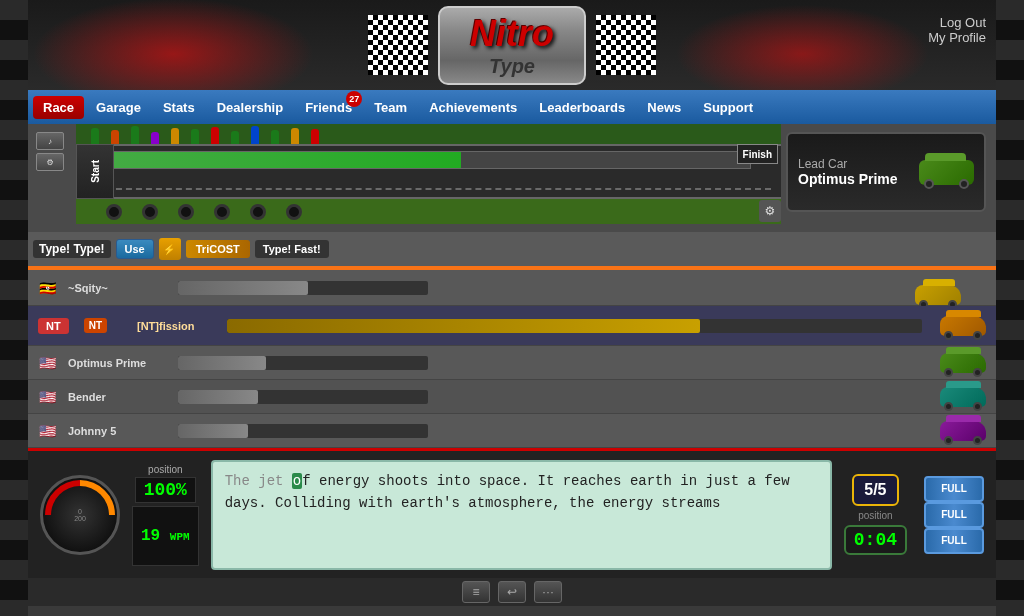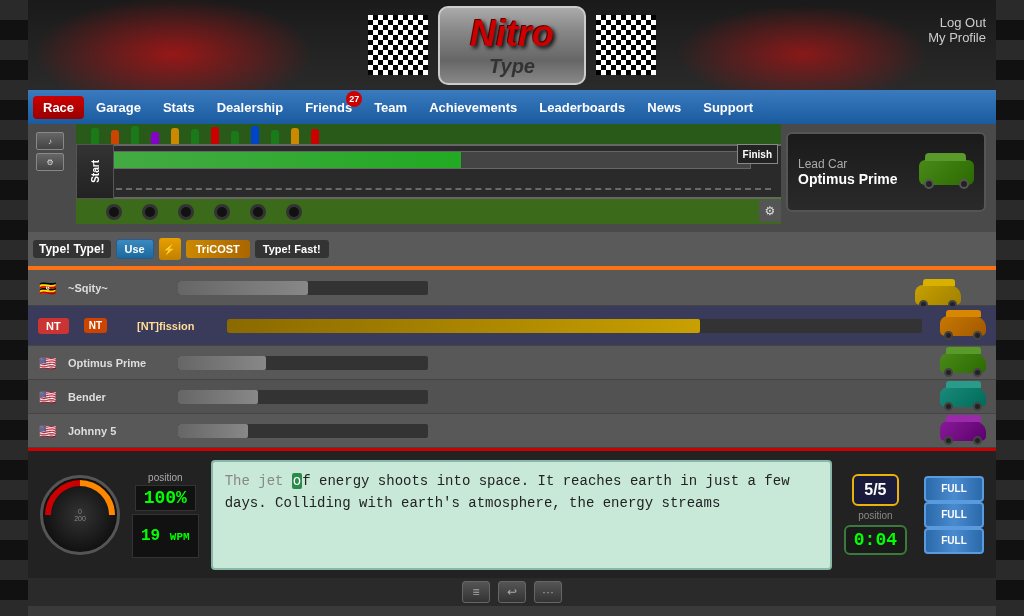--- a/index.html
+++ b/index.html
@@ -405,21 +405,21 @@
       padding: 2px 8px;
       border: 1px solid #333;
     }
 
     .wpm-value {
       color: #00ff00;
       font-size: 16px;
       font-weight: bold;
       font-family: 'Courier New', monospace;
       background: #111;
-      padding: 12px 8px;
+      padding: 20px 8px;
       border: 1px solid #333;
       margin-top: 3px;
     }
 
     
     .text-display {
       flex: 1;
       background: #c8e8d8;
       border: 2px solid #8ab8a8;
       border-radius: 4px;

